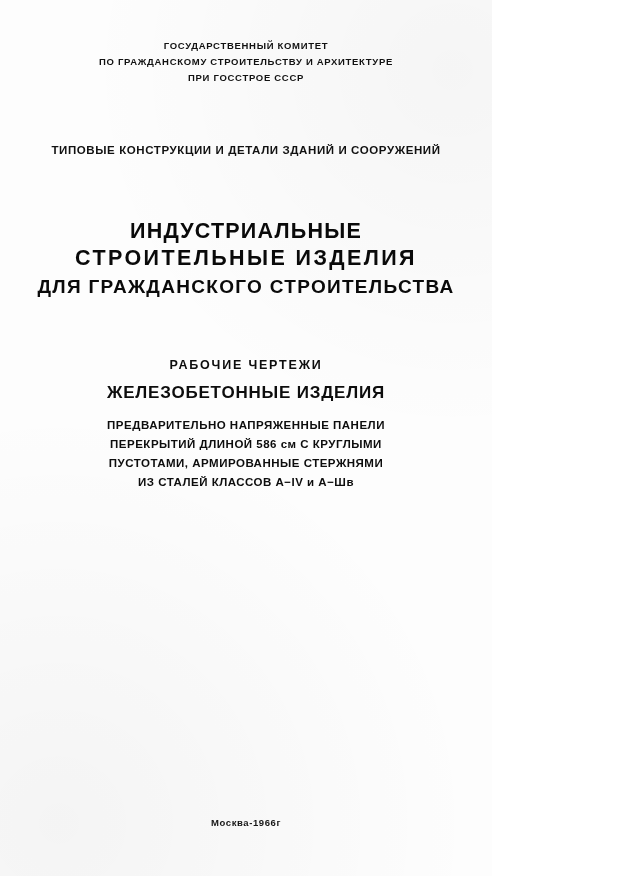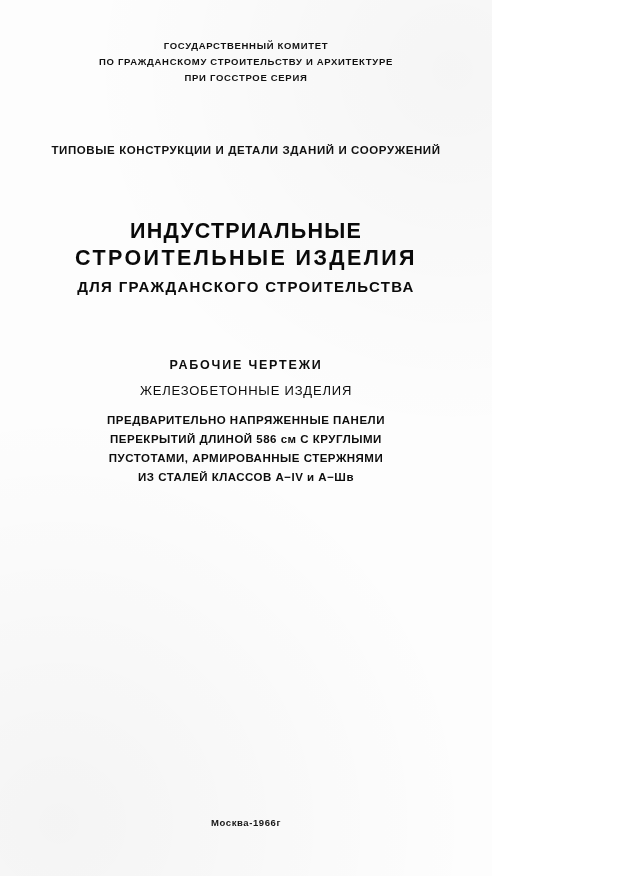--- a/index.html
+++ b/index.html
@@ -65,43 +65,43 @@
     font-size: 21.5px;
     letter-spacing: 1.2px;
     line-height: 27px;
   }
   .main-title .l2 {
     font-size: 21.5px;
     letter-spacing: 2.4px;
     line-height: 27px;
   }
   .main-title .l3 {
-    font-size: 15px;
+    font-size: 19px;
     letter-spacing: 1.3px;
     line-height: 27px;
     margin-top: 1px;
   }
 
   .working-drawings {
     margin-top: 58px;
     font-weight: bold;
     font-size: 12.5px;
     letter-spacing: 1.8px;
   }
 
   .series-code {
     margin-top: 55px;
     font-weight: bold;
     font-size: 17px;
     letter-spacing: 1.6px;
   }
   .series-sub {
     margin-top: 11px;
-    font-weight: normal;
-    font-size: 13px;
+    font-weight: bold;
+    font-size: 17px;
     letter-spacing: 0.8px;
   }
 
   .album {
     margin-top: 42px;
     font-weight: bold;
     font-size: 14px;
     letter-spacing: 1.6px;
   }
 
@@ -138,21 +138,21 @@
 <body>
 
 <div class="page">
   <div class="scan-noise"></div>
 
   <div class="content">
 
     <div class="committee">
       <div>ГОСУДАРСТВЕННЫЙ КОМИТЕТ</div>
       <div>ПО ГРАЖДАНСКОМУ СТРОИТЕЛЬСТВУ И АРХИТЕКТУРЕ</div>
-      <div>ПРИ ГОССТРОЕ СЕРИЯ</div>
+      <div>ПРИ ГОССТРОЕ СССР</div>
     </div>
 
     <div class="series-line">ТИПОВЫЕ КОНСТРУКЦИИ И ДЕТАЛИ ЗДАНИЙ И СООРУЖЕНИЙ</div>
 
     <div class="main-title">
       <div class="l1">ИНДУСТРИАЛЬНЫЕ</div>
       <div class="l2">СТРОИТЕЛЬНЫЕ ИЗДЕЛИЯ</div>
       <div class="l3">ДЛЯ ГРАЖДАНСКОГО СТРОИТЕЛЬСТВА</div>
     </div>
 

